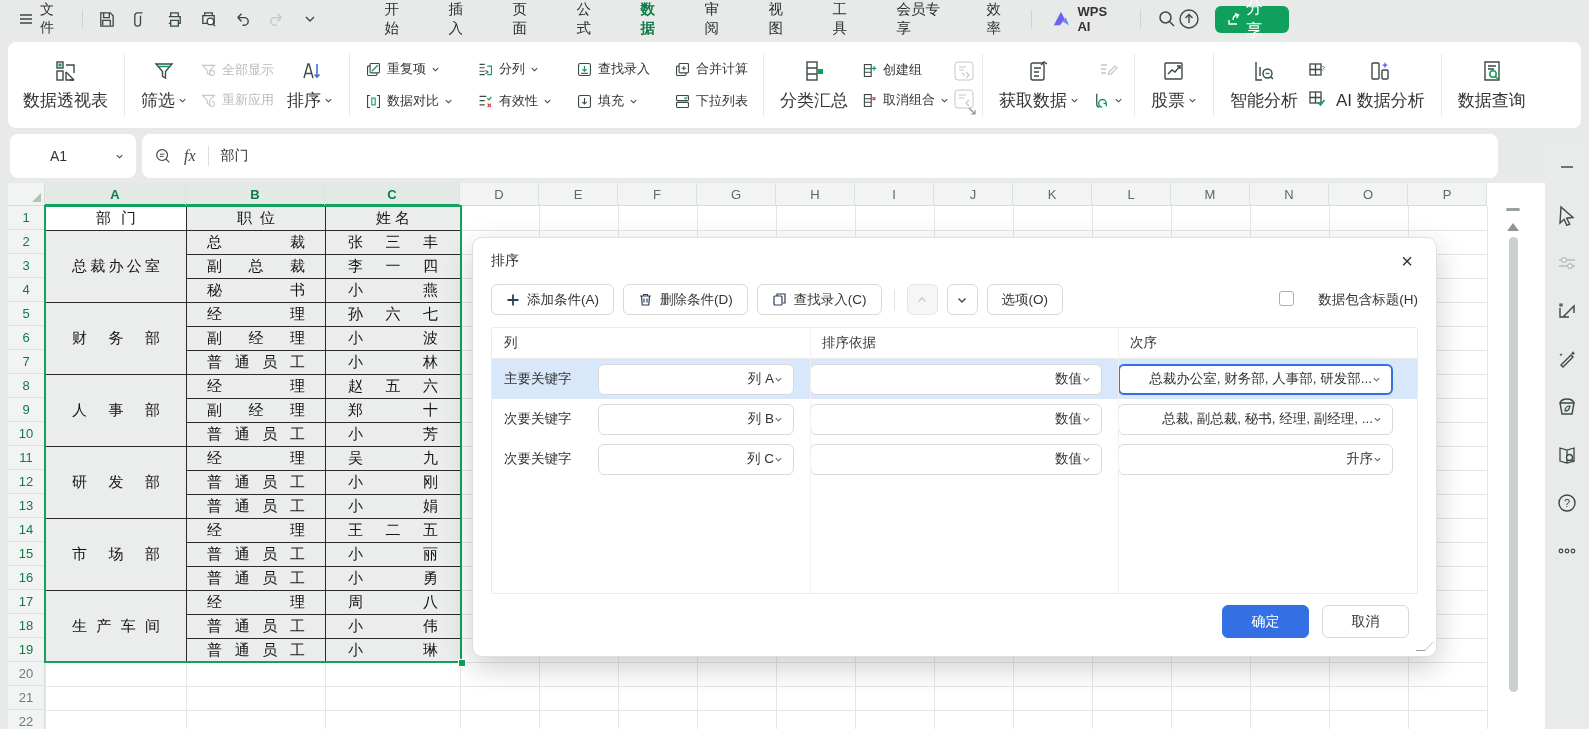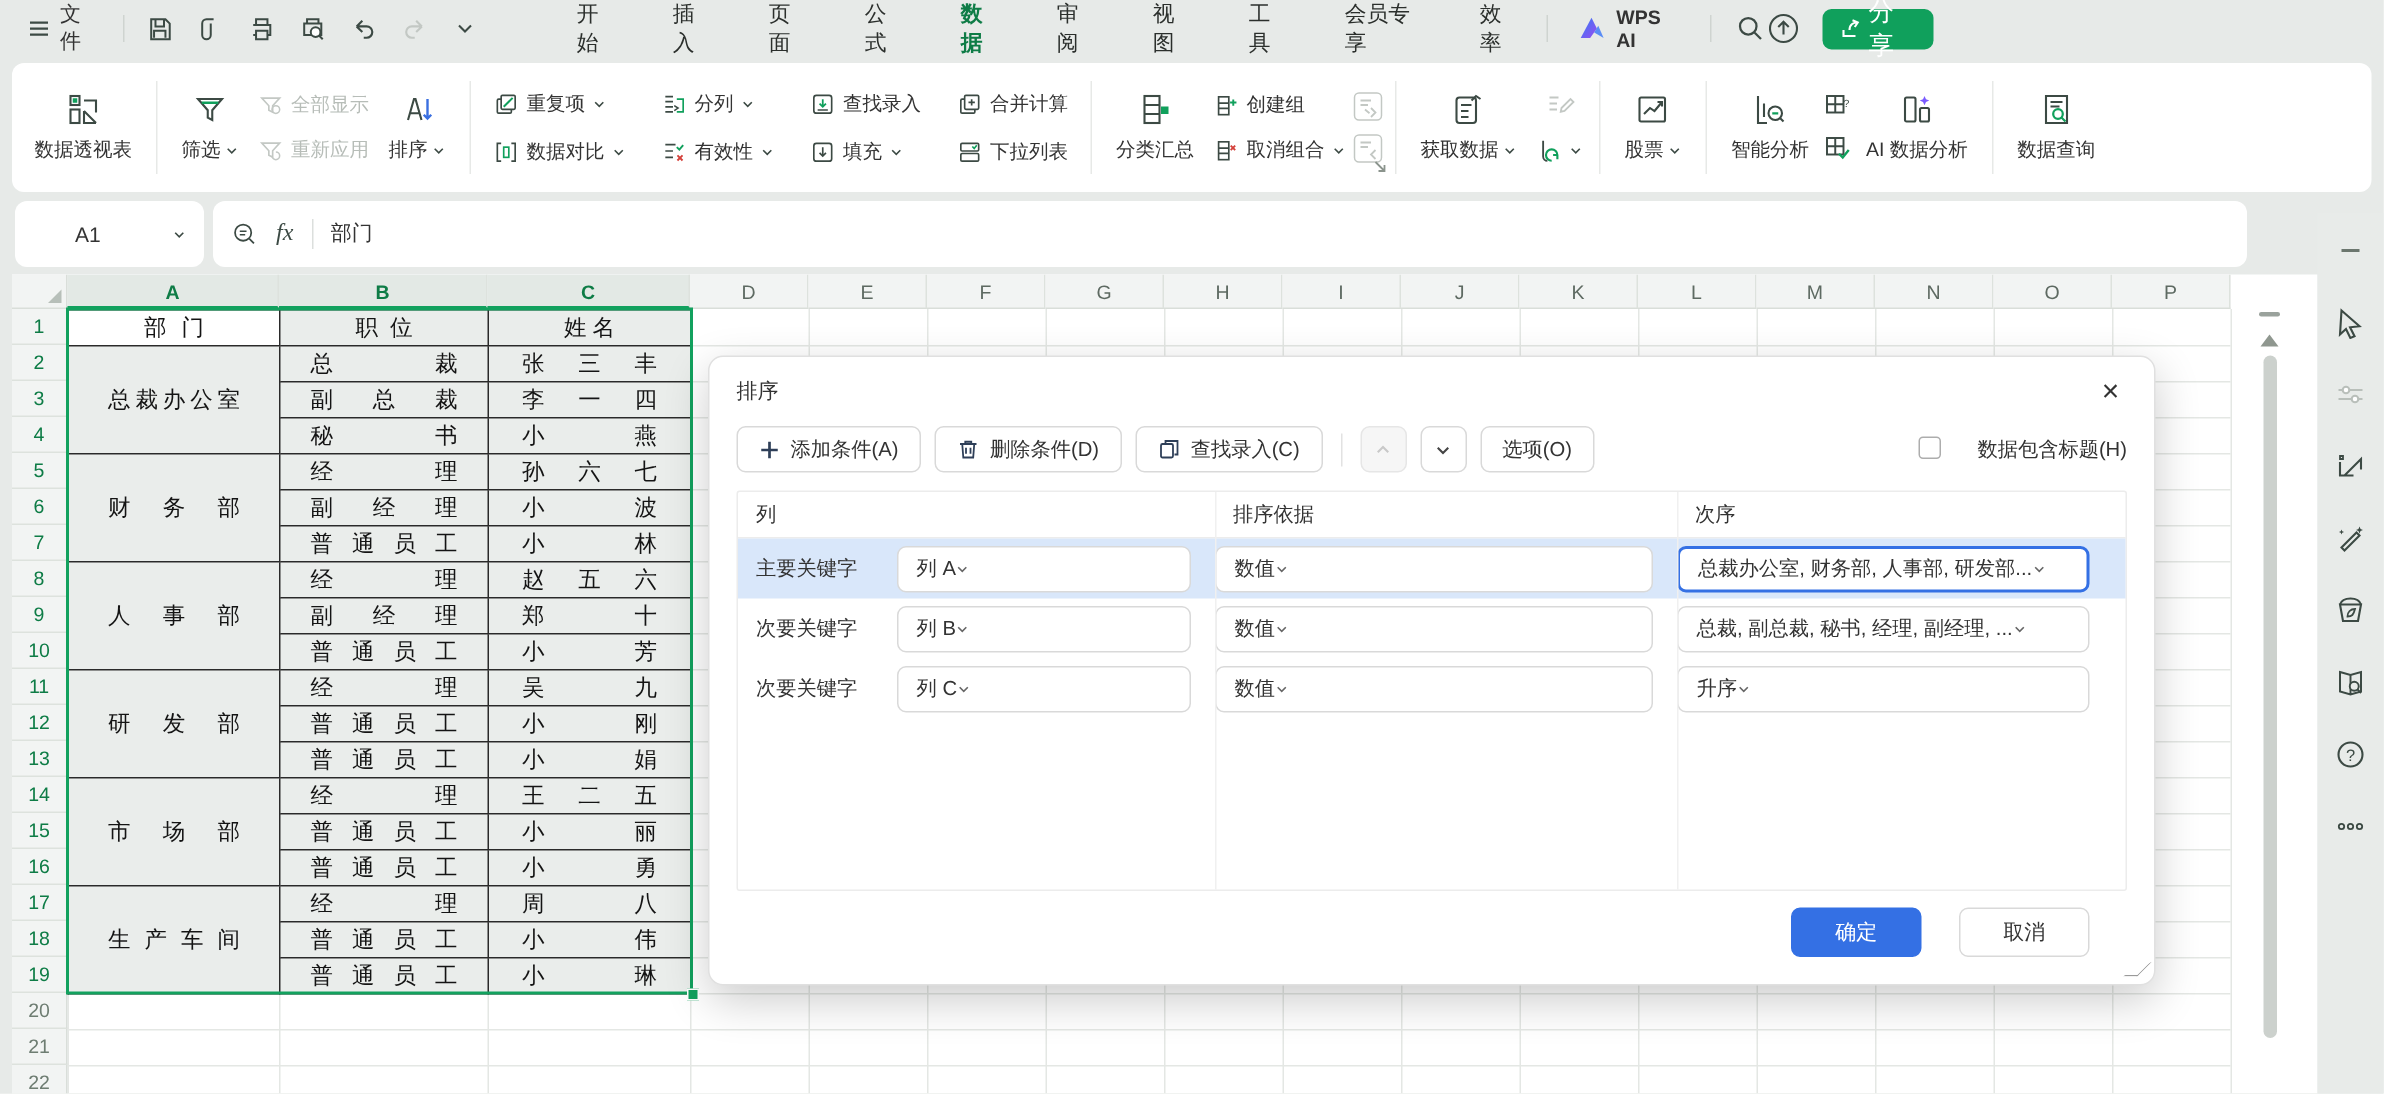--- a/index.html
+++ b/index.html
@@ -17,21 +17,21 @@
   .tab{padding:6px 2px;position:relative;cursor:default;color:#2b2f2c;}
   .tab.active{color:#0e7c46;font-weight:bold;}
   .tab.active::after{content:"";position:absolute;left:2px;right:2px;bottom:-2px;height:3px;border-radius:2px;background:#0e7c46;}
   .wpsai{display:flex;align-items:center;gap:6px;font-size:13px;font-weight:bold;margin:0 4px;}
   #titlebar .grow{flex:1;}
   .share-btn{display:flex;align-items:center;gap:5px;background:#10a05c;color:#fff;font-size:17px;height:27px;padding:0 12px;border-radius:6px;margin-left:14px;}
 
   
   #ribbon{position:absolute;left:8px;top:42px;width:1573px;height:86px;background:#fff;border-radius:8px;display:flex;align-items:center;padding:0 6px;}
   .rdiv{width:1px;height:62px;background:#e7e9e7;margin:0 7px;flex:none;}
-  .rbig{display:flex;flex-direction:column;align-items:center;justify-content:center;gap:6px;padding:4px 9px;font-size:13px;white-space:nowrap;border-radius:5px;}
+  .rbig{display:flex;flex-direction:column;align-items:center;justify-content:center;gap:6px;padding:4px 9px;font-size:17px;white-space:nowrap;border-radius:5px;}
   .rbig .rlabel{display:flex;align-items:center;gap:3px;}
   .rsmall{display:flex;align-items:center;gap:5px;font-size:13px;white-space:nowrap;padding:2px 4px;border-radius:4px;}
   .rcolstack{display:flex;flex-direction:column;gap:8px;justify-content:center;}
   .rgrid{display:grid;grid-template-columns:auto auto auto auto;grid-auto-rows:26px;column-gap:16px;row-gap:6px;align-items:center;padding:0 4px;}
   .dis{color:#b7bdb8;}
   .dis svg *{stroke:#c3c8c4 !important;fill:none !important;}
   .chev{width:9px;height:9px;}
   .launcher{position:relative;}
   .launch-ic{position:absolute;right:-2px;bottom:-6px;}
 
@@ -86,23 +86,23 @@
   #dlg-check{margin-left:auto;display:flex;align-items:flex-start;gap:24px;}
   .cbox{width:15px;height:15px;border:1px solid #adadad;border-radius:3px;background:#fff;}
   #cond-box{position:relative;margin-top:12px;height:267px;border:1px solid #ececec;border-radius:2px;font-size:13.5px;}
   .cgrid{display:grid;grid-template-columns:106px 212px 308px 291px;align-items:center;}
   #cond-head{height:31px;border-bottom:1px solid #ececec;}
   #cond-head span{padding-left:12px;}
   .csep{position:absolute;top:0;bottom:0;width:1px;background:#f0f0f0;}
   .crow{height:40px;}
   .crow.hl{background:#d9e7fa;}
   .ckey{padding-left:12px;}
-  .selbox{display:flex;align-items:center;justify-content:flex-start;height:31px;margin-right:16px;padding:0 10px 0 12px;border:1px solid #d9d9d9;border-radius:6px;background:#fff;white-space:nowrap;overflow:hidden;}
+  .selbox{display:flex;align-items:center;justify-content:flex-end;height:31px;margin-right:16px;padding:0 10px 0 12px;border:1px solid #d9d9d9;border-radius:6px;background:#fff;white-space:nowrap;overflow:hidden;}
   .selbox.focused{border:2px solid #3470e4;}
-  #dlg-foot{position:absolute;right:43px;bottom:18px;display:flex;gap:25px;}
+  #dlg-foot{position:absolute;right:27px;bottom:18px;display:flex;gap:13px;}
   .fbtn{width:87px;height:33px;border-radius:6px;display:flex;align-items:center;justify-content:center;font-size:14px;border:1px solid #d9d9d9;background:#fff;}
   .fbtn.primary{background:#3470e4;border-color:#3470e4;color:#fff;}
   #dlg-resize{position:absolute;right:6px;bottom:5px;width:10px;height:10px;border-right:1.5px solid #9a9a9a;border-bottom:1.5px solid #9a9a9a;transform:skew(-45deg,0) rotate(0);clip-path:polygon(100% 0,100% 100%,0 100%);}
 </style>
 </head>
 <body>
 
 <div id="titlebar">
   <div class="tb-file">
     <span class="icon">

